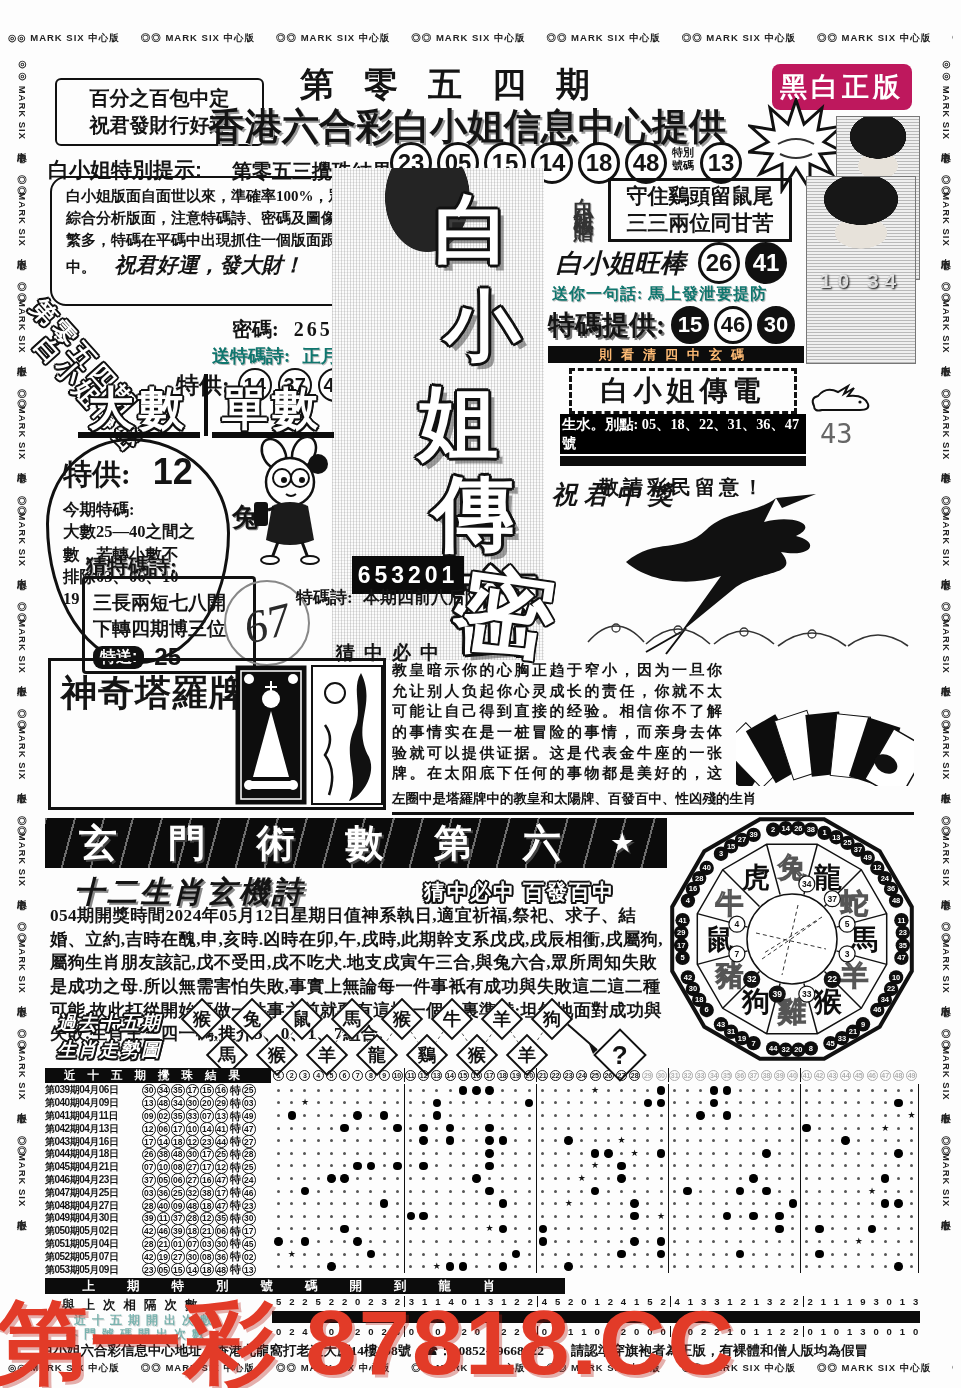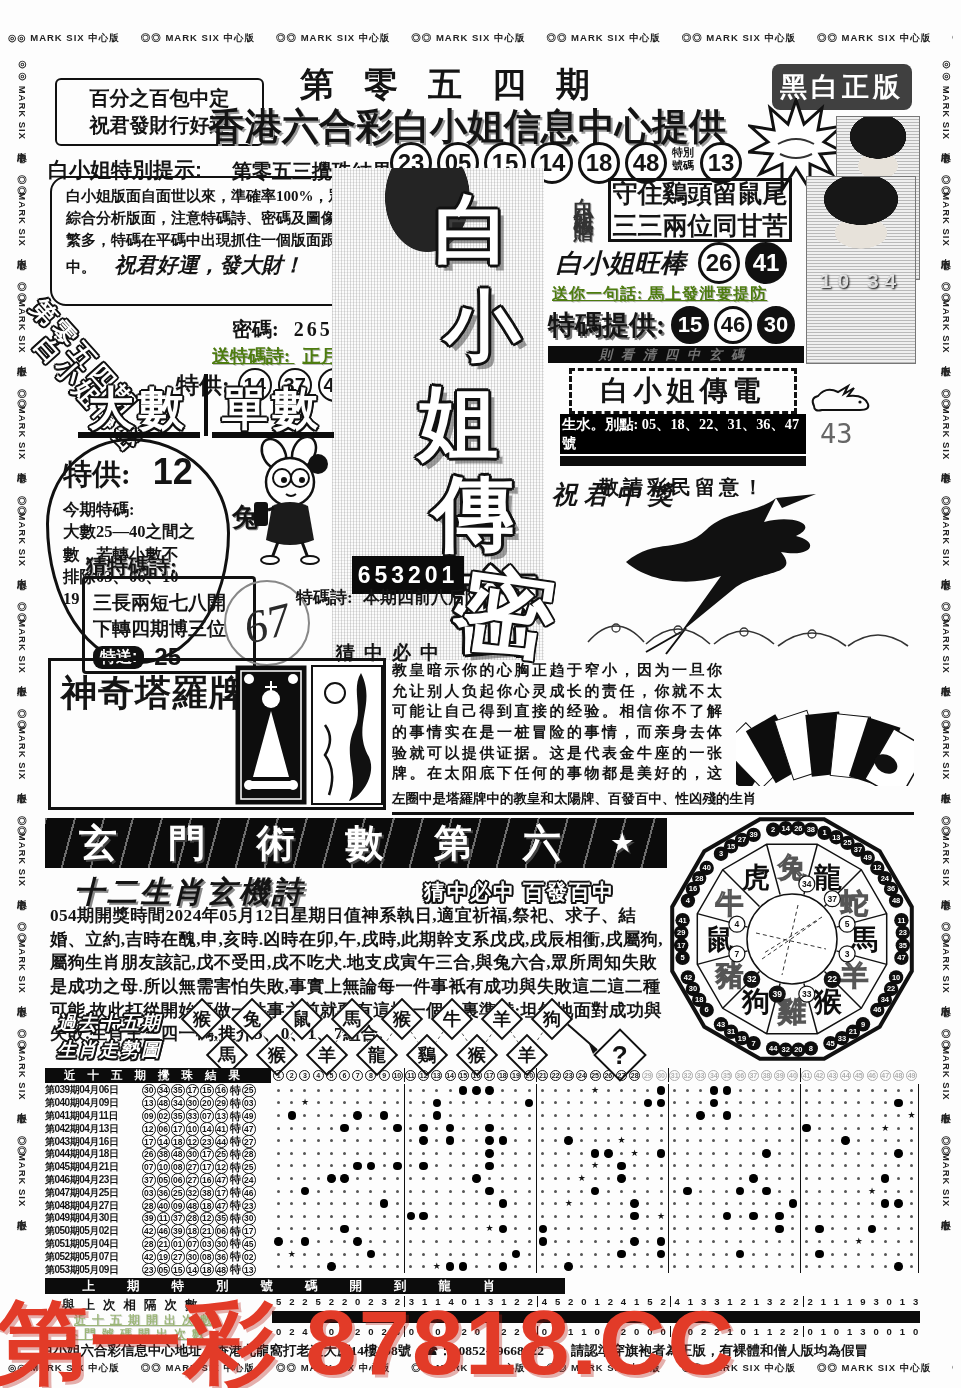--- a/index.html
+++ b/index.html
@@ -47,21 +47,21 @@
      radial-gradient(ellipse 46px 30px at 48% 12%,#efe8e0 0 55%,transparent 56%),
      repeating-linear-gradient(90deg,rgba(120,120,120,.25) 0 1px,transparent 1px 3px),
      repeating-linear-gradient(0deg,#e9e9e9 0 1px,#fbfbfb 1px 3px);}
   .bigchar{font-family:"Liberation Serif",serif;font-weight:900;color:#fff;position:absolute;
      text-shadow:3px 0 0 #111,-3px 0 0 #111,0 3px 0 #111,0 -3px 0 #111,2px 2px 0 #111,
      -2px 2px 0 #111,2px -2px 0 #111,-2px -2px 0 #111,6px 6px 0 rgba(80,80,80,.55);}
   .badge{position:absolute;width:30px;height:30px;border:2.5px solid #111;transform:rotate(45deg);
      display:flex;align-items:center;justify-content:center;background:#fff;box-sizing:border-box;}
   .badge>span{transform:rotate(-45deg);font-size:18px;font-weight:bold;}
   .bar{background:#0c0c0c;}
-  .distress{color:#4d7c0f;text-shadow:1px 1px 0 #bbb;text-decoration:underline;}
+  .distress{color:#0f766e;text-shadow:1px 1px 0 #bbb;}
   #banner{background:
      repeating-linear-gradient(105deg,rgba(255,255,255,.4) 0 2px,transparent 2px 28px),
      linear-gradient(#0b0b0b,#0b0b0b);display:flex;align-items:center;justify-content:space-between;
      padding:0 34px;box-sizing:border-box;}
   #banner span{color:#fff;font-size:38px;font-weight:900;font-family:"Liberation Serif",serif;
      text-shadow:2px 2px 0 #444;}
   .hl{background:#000;color:#fff;}
 </style>
 </head>
 <body>
@@ -73,21 +73,21 @@
   <div class="abs strip v" id="strip-left" style="left:6px;top:58px;width:22px;height:1298px;">◎◎ MARK SIX 中心版　　◎◎ MARK SIX 中心版　　◎◎ MARK SIX 中心版　　◎◎ MARK SIX 中心版　　◎◎ MARK SIX 中心版　　◎◎ MARK SIX 中心版　　◎◎ MARK SIX 中心版　　◎◎ MARK SIX 中心版　　◎◎ MARK SIX 中心版　　◎◎ MARK SIX 中心版　　◎◎ MARK SIX 中心版</div>
   <div class="abs strip v" id="strip-right" style="left:930px;top:58px;width:22px;height:1298px;">◎◎ MARK SIX 中心版　　◎◎ MARK SIX 中心版　　◎◎ MARK SIX 中心版　　◎◎ MARK SIX 中心版　　◎◎ MARK SIX 中心版　　◎◎ MARK SIX 中心版　　◎◎ MARK SIX 中心版　　◎◎ MARK SIX 中心版　　◎◎ MARK SIX 中心版　　◎◎ MARK SIX 中心版　　◎◎ MARK SIX 中心版</div>
 
   <div class="abs" style="left:55px;top:78px;width:205px;height:64px;border:2px solid #111;border-radius:6px;
               display:flex;flex-direction:column;align-items:center;justify-content:center;">
     <div class="serif" style="font-size:20px;font-weight:bold;text-align:center;">百分之百包中定</div>
     <div class="serif" style="font-size:20px;font-weight:bold;">祝君發財行好運</div>
   </div>
   <div class="abs serif" style="left:300px;top:62px;font-size:34px;font-weight:bold;letter-spacing:30px;white-space:nowrap;">第零五四期</div>
   <div class="abs serif" style="left:208px;top:102px;font-size:37px;font-weight:900;white-space:nowrap;text-shadow:2px 2px 0 #999;">香港六合彩白小姐信息中心提供</div>
-  <div class="abs" style="left:772px;top:64px;width:140px;height:46px;background:#404040;color:#fff;border-radius:8px;
+  <div class="abs" style="left:772px;top:64px;width:140px;height:46px;background:#be185d;color:#fff;border-radius:8px;
               display:flex;align-items:center;justify-content:center;font-size:27px;font-weight:900;letter-spacing:4px;">黑白正版</div>
 
   <div class="abs" style="left:48px;top:156px;font-size:21px;font-weight:bold;">白小姐特別提示:</div>
   <div class="abs serif" style="left:232px;top:158px;font-size:20px;font-weight:bold;">第零五三攪珠結果</div>
   <div class="abs" id="result-balls" style="left:390px;top:142px;display:flex;">
       <span class="ball b42">23</span>
       <span class="ball b42">05</span>
       <span class="ball b42">15</span>
       <span class="ball b42">14</span>
       <span class="ball b42">18</span>
@@ -131,40 +131,40 @@
   <div class="abs" id="center-title" style="left:332px;top:168px;width:212px;height:492px;">
       <span class="bigchar" style="left: 102px; top: 12px; font-size: 76px;">白</span>
       <span class="bigchar" style="left: 112px; top: 108px; font-size: 76px;">小</span>
       <span class="bigchar" style="left: 86px; top: 202px; font-size: 80px;">姐</span>
       <span class="bigchar" style="left: 100px; top: 292px; font-size: 82px;">傳</span>
       <span class="bigchar" style="left: 118px; top: 384px; font-size: 90px;">密</span>
     </div>
 
   <div class="abs v" style="left:552px;top:182px;width:46px;height:150px;writing-mode:vertical-rl;font-size:20px;font-weight:900;color:#333;letter-spacing:6px;text-shadow:1px 1px 0 #aaa;">白小姐敬贈</div>
   <div class="abs serif" style="left:608px;top:178px;width:178px;height:58px;border:3px solid #111;display:flex;align-items:center;justify-content:center;
-              font-size:25px;font-weight:900;line-height:1.3;white-space:pre-line;text-align:center;">守住鷄頭留鼠尾
+              font-size:21px;font-weight:900;line-height:1.3;white-space:pre-line;text-align:center;">守住鷄頭留鼠尾
 三三兩位同甘苦</div>
   <div class="abs" style="left:556px;top:242px;display:flex;align-items:center;">
     <span class="serif" style="font-size:26px;font-weight:900;font-style:italic;margin-right:12px;">白小姐旺棒</span>
     <span id="wangbang-balls" style="display:flex;">
         <span class="ball b42">26</span>
         <span class="ball b42 filled">41</span>
       </span>
   </div>
   <div class="abs distress serif" style="left:552px;top:284px;font-size:16px;font-weight:bold;letter-spacing:1px;">送你一句話: 馬上發泄要提防</div>
   <div class="abs" style="left:548px;top:306px;display:flex;align-items:center;">
     <span style="font-size:27px;font-weight:900;font-family:'Liberation Serif',serif;text-shadow:2px 2px 0 #777;margin-right:6px;">特碼提供:</span>
     <span id="tema-balls" style="display:flex;">
         <span class="ball b38 filled">15</span>
         <span class="ball b38">46</span>
         <span class="ball b38 filled">30</span>
       </span>
   </div>
   <div class="abs bar" style="left:548px;top:346px;width:256px;height:17px;display:flex;align-items:center;justify-content:center;">
-    <span style="color:#737373;font-size:13px;font-weight:bold;letter-spacing:9px;font-style:italic;">則看清四中玄碼</span>
+    <span style="color:#fdba74;font-size:13px;font-weight:bold;letter-spacing:9px;">則看清四中玄碼</span>
   </div>
   <div class="abs photo" style="left:806px;top:176px;width:108px;height:186px;">
     <div style="position:absolute;left:0;top:92px;width:100%;text-align:center;color:#ddd;font-size:21px;font-weight:bold;letter-spacing:6px;text-shadow:1px 1px 2px #000;">10 34</div>
   </div>
 
   <div class="abs" style="left:560px;top:368px;width:246px;">
     <div class="serif" style="width:222px;height:40px;margin:0 auto;border:3px dashed #111;display:flex;align-items:center;justify-content:center;
                 font-size:28px;font-weight:900;letter-spacing:5px;">白小姐傳電</div>
     <div class="hl serif" style="font-size:14.3px;font-weight:bold;padding:1px 2px;">生水。別點: 05、18、22、31、36、47號</div>
     <div class="bar" style="width:100%;height:10px;margin-top:2px;"></div>

